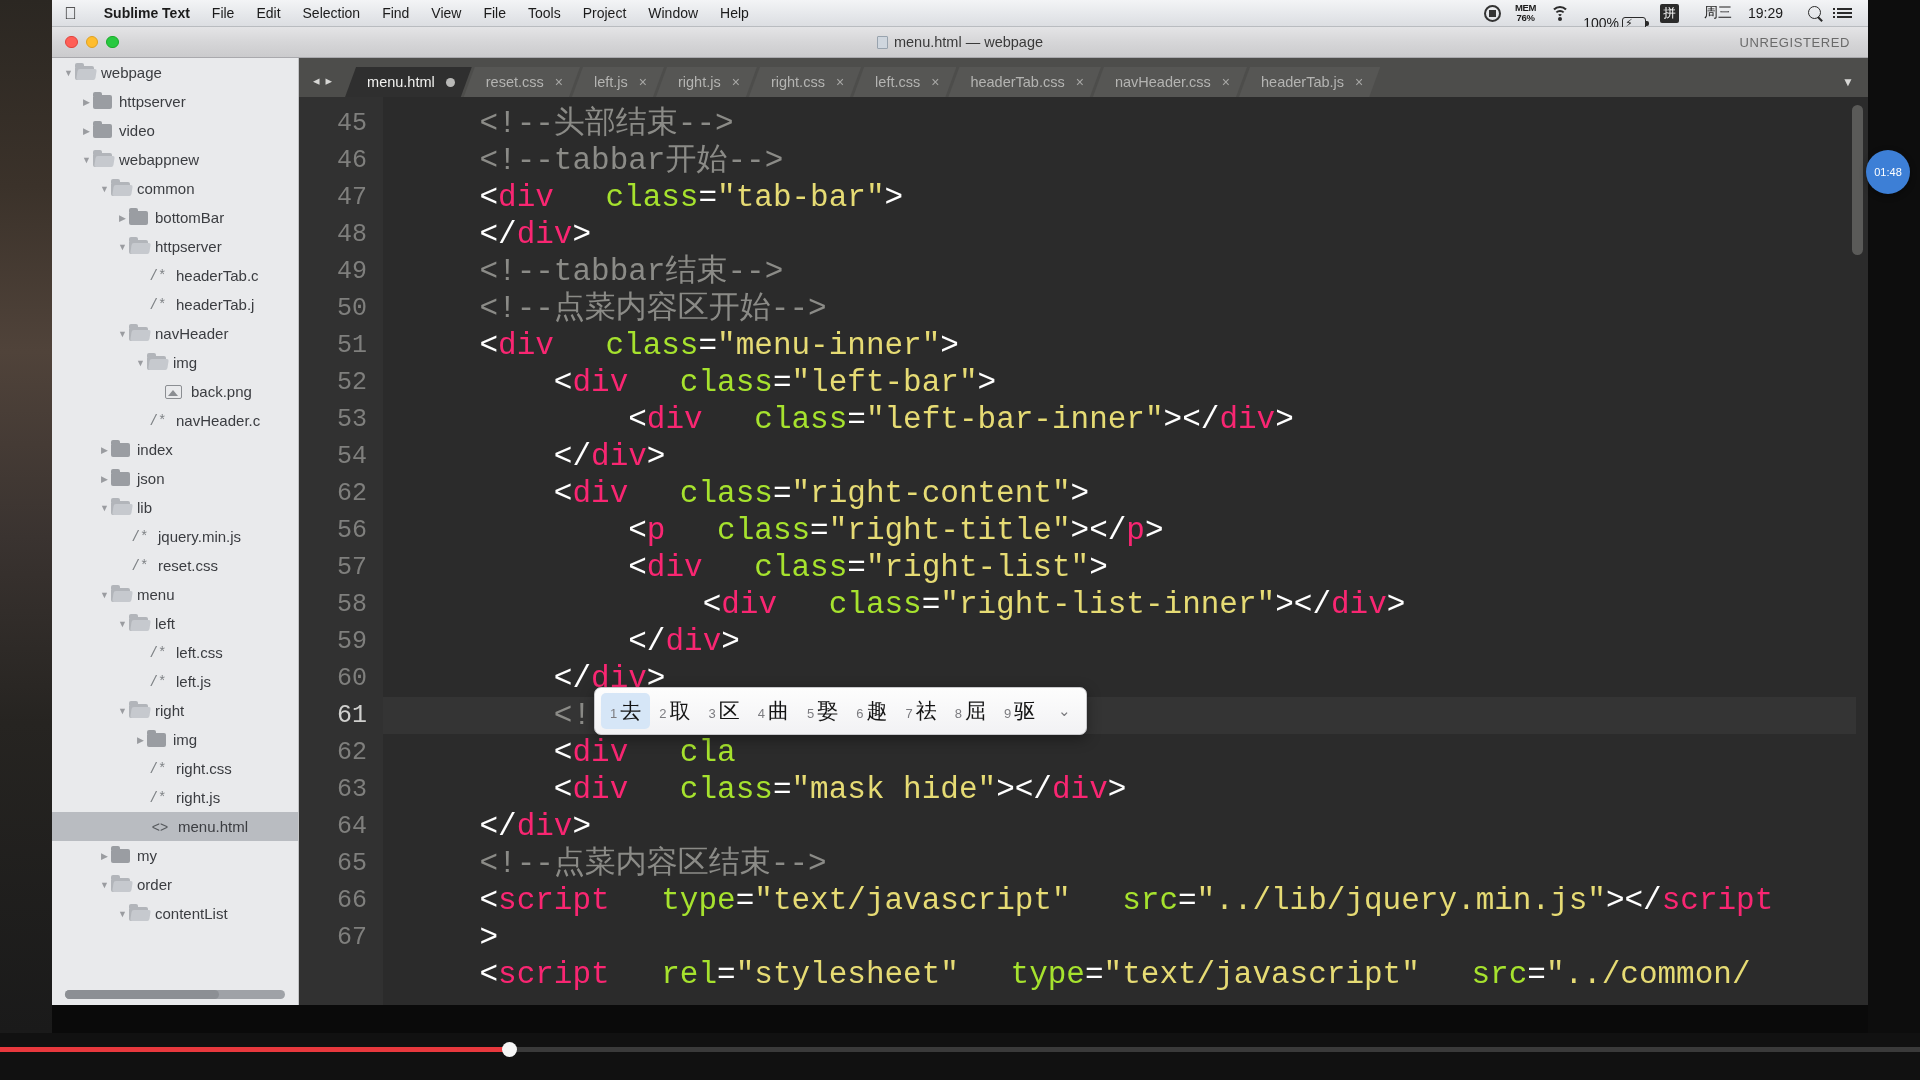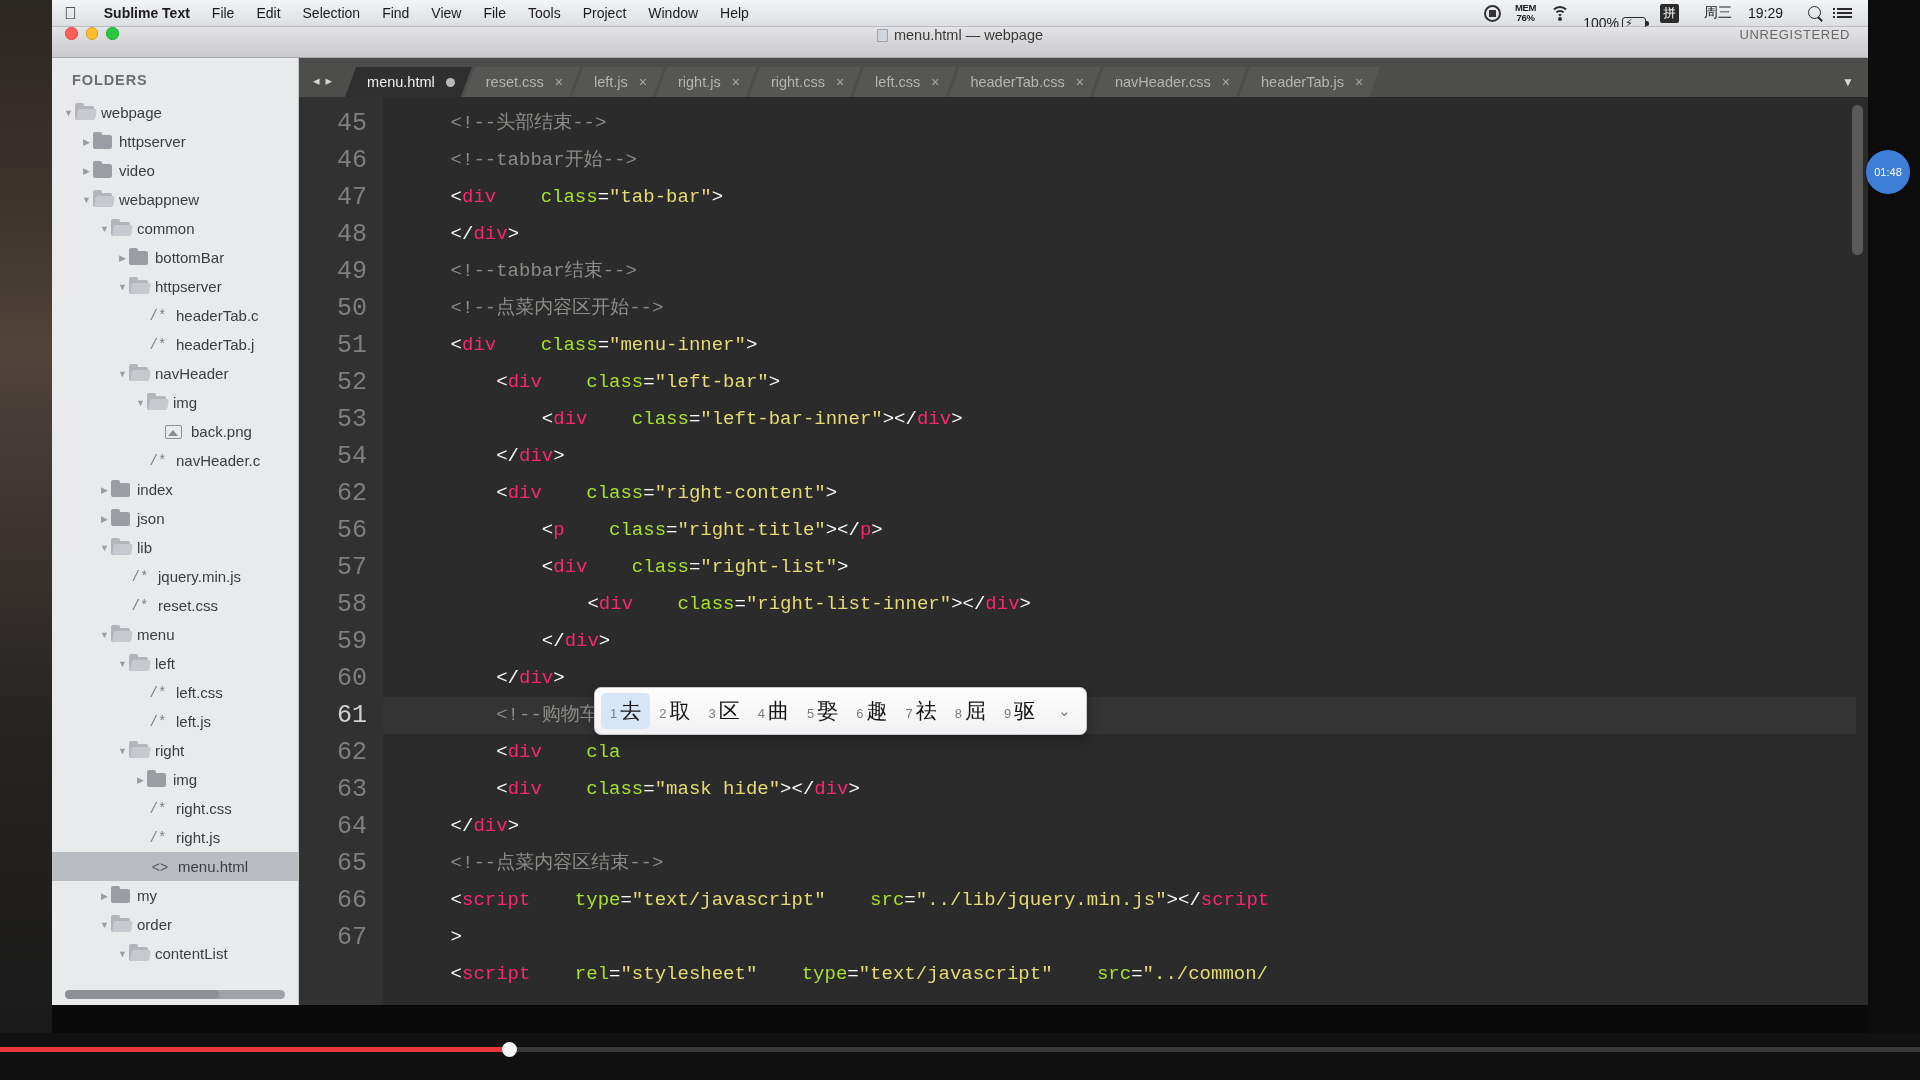--- a/index.html
+++ b/index.html
@@ -61,21 +61,21 @@
         background:#2a2a2a; transform:rotate(45deg); transform-origin:left center; }
   .listicon{ display:flex; flex-direction:column; gap:2.5px; }
   .listicon i{ display:block; width:15px; height:1.7px; background:#2a2a2a; position:relative; }
   .listicon i::before{ content:""; position:absolute; left:-4px; top:0; width:1.7px; height:1.7px; background:#2a2a2a; }
 
   
   .win{ position:absolute; left:52px; top:27px; width:1816px; height:978px; background:#2a2a2a;
         display:flex; flex-direction:column; overflow:hidden; }
   .titlebar{ height:31px; flex:0 0 31px;
     background:linear-gradient(180deg,#e4e4e6 0%,#d6d6d8 50%,#cbcbcd 100%);
-    border-bottom:1px solid #a9a9ad; display:flex; position:relative; }
+    border-bottom:1px solid #a9a9ad; display:flex; align-items:center; position:relative; }
   .traffic{ display:flex; gap:8px; padding-left:13px; }
   .tl{ width:12.5px; height:12.5px; border-radius:50%; }
   .tl.red{ background:#ff5f57; border:.5px solid #e0443e; }
   .tl.yel{ background:#ffbd2e; border:.5px solid #dea123; }
   .tl.grn{ background:#28c940; border:.5px solid #1aab29; }
   .title-center{ position:absolute; left:0; right:0; text-align:center; font-size:14.5px;
      color:#3a3a3a; display:flex; align-items:center; justify-content:center; gap:6px; }
   .doc-ic{ width:11px; height:13px; background:#cfd6de; border:1px solid #98a3ae; border-radius:1px; }
   .unreg{ position:absolute; right:18px; font-size:13px; color:#6a6a6a; letter-spacing:.6px; }
 
@@ -128,21 +128,21 @@
   .tab .dot{ width:9px; height:9px; border-radius:50%; background:#b9b9b7; }
   .tabmore{ width:40px; flex:0 0 40px; display:flex; align-items:center; justify-content:center;
             padding-bottom:8px; color:#d8d8d6; font-size:12px; }
 
   
   .codewrap{ flex:1; position:relative; display:flex; min-height:0; background:#2b2b2b; overflow:hidden; }
   .gutter{ width:84px; flex:0 0 84px; background:#313131; color:#7f7f7d; text-align:right;
      padding:8px 16px 0 0; font-family:"Liberation Mono","DejaVu Sans Mono",monospace; font-size:25px; line-height:37px; }
   .gutter div.cur{ color:#cfcfcd; }
   .code{ flex:1; padding:8px 12px 0 22px; font-family:"Liberation Mono","DejaVu Sans Mono",monospace;
-     font-size:19px; line-height:37px; color:#e8e8e4; white-space:pre; position:relative; overflow:hidden; }
+     font-size:31px; line-height:37px; color:#e8e8e4; white-space:pre; position:relative; overflow:hidden; }
   .ln{ position:relative; height:37px; }
   .ln.hl{ background:#343434; margin-left:-22px; padding-left:22px; }
   .cm{ color:#8b8b87; }
   .tg{ color:#f92672; }
   .at{ color:#a6e22e;margin-left:33px; }
   .st{ color:#e6db74; }
   .pk{ color:#fff; }
   .code-scroll{ position:absolute; right:5px; top:8px; width:11px; height:150px;
      background:#5a5a58; border-radius:6px; }
 
@@ -248,21 +248,20 @@
         <div class="title-center">
           <span class="doc-ic"></span>
           <span>menu.html — webpage</span>
         </div>
         <div class="unreg">UNREGISTERED</div>
       </div>
 
       <div class="body">
 
         <div class="sidebar">
-          <div class="folders-h">FOLDERS</div>
           <div class="tree" id="tree">
               <div class="row" style="padding-left: 10px;">
                 <span class="tw">▼</span>
                 <span class="fold fold-open"></span>
                 <span>webpage</span>
               </div>
               <div class="row" style="padding-left: 28px;">
                 <span class="tw">▶</span>
                 <span class="fold fold-closed"></span>
                 <span>httpserver</span>

